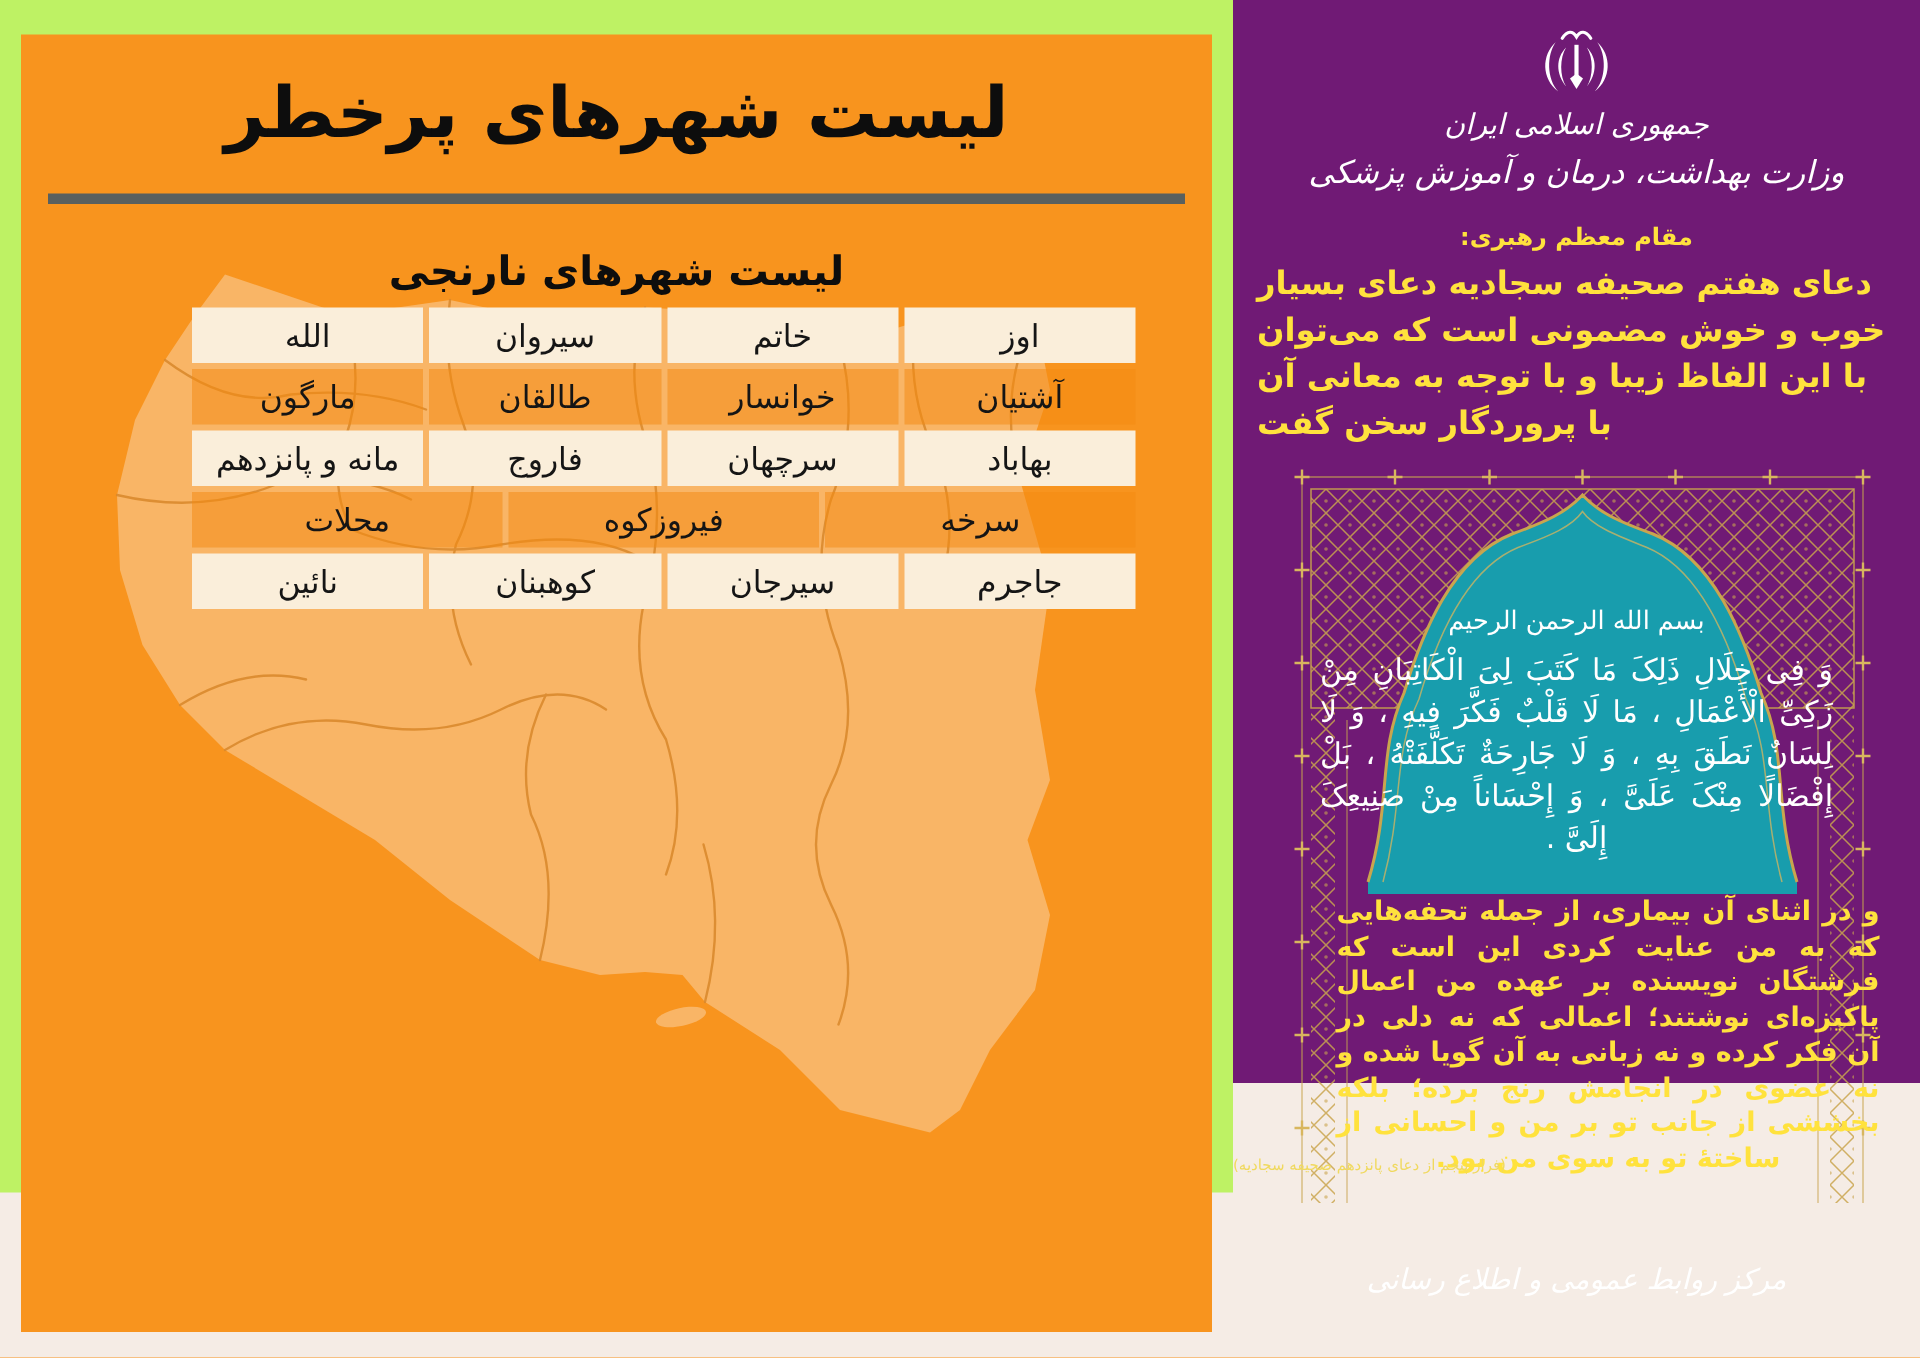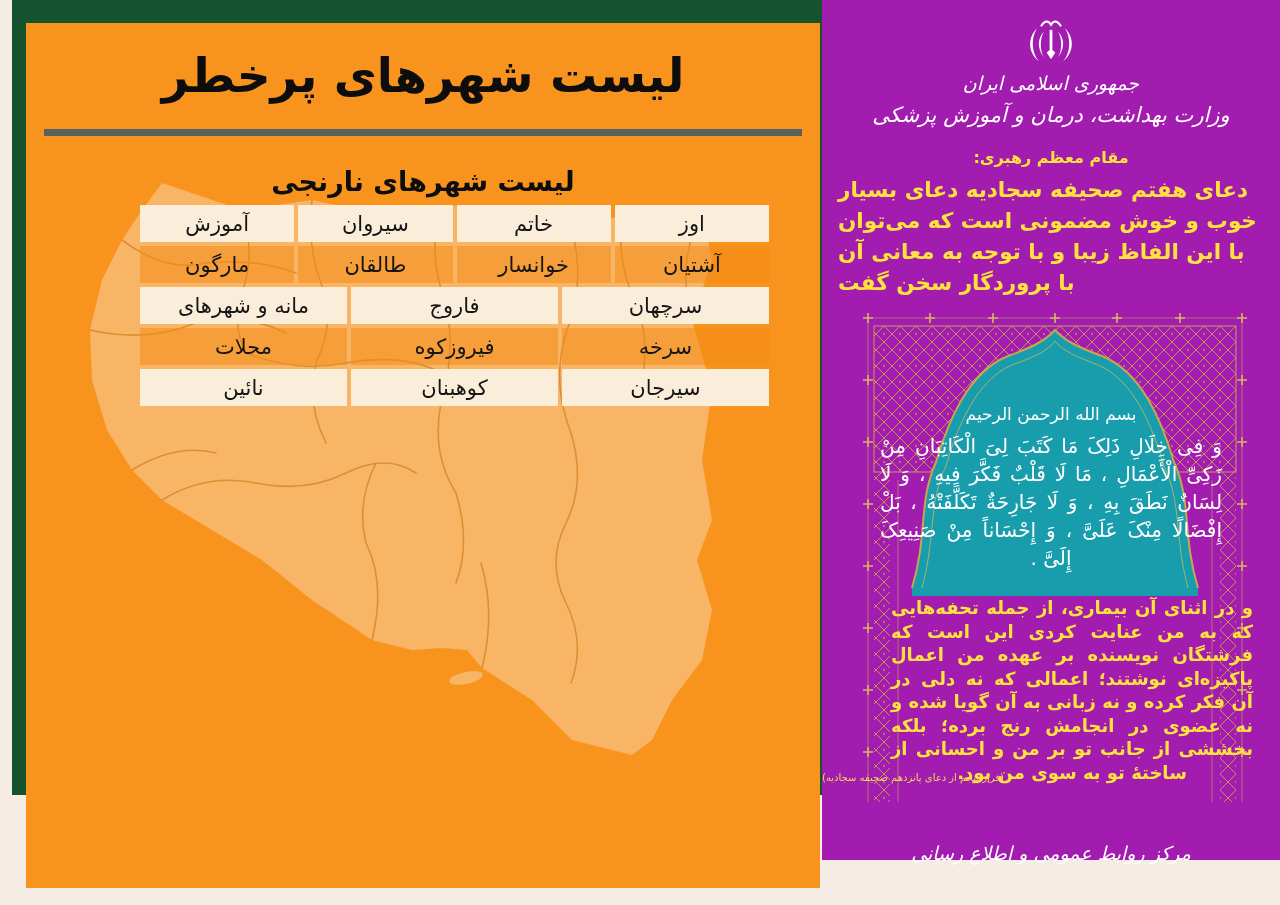--- a/index.html
+++ b/index.html
@@ -1,39 +1,39 @@
 <!DOCTYPE html>
 <html lang="fa" dir="rtl"><head>
 <meta charset="utf-8">
 <style>
   html,body{margin:0;padding:0;}
   body{width:1280px;height:905px;overflow:hidden;background:#f5ece5;
        font-family:"DejaVu Sans",sans-serif;}
   .stage{position:relative;width:1280px;height:905px;}
 
   
-  .left-page{position:absolute;left:0;top:0;width:822px;height:795px;background:#14532d;margin-left:12px;}
+  .left-page{position:absolute;left:0;top:0;width:822px;height:795px;background:#bef264;}
   .orange-panel{position:absolute;left:14px;top:23px;width:794px;height:865px;
                 background:#f8941e;overflow:hidden;}
   .map-svg{position:absolute;left:0;top:0;width:794px;height:865px;z-index:1;pointer-events:none;}
   .op-title{position:absolute;left:0;top:25px;width:100%;text-align:center;z-index:2;
             font-size:47px;font-weight:900;color:#0d0d0d;letter-spacing:-1px;}
   .op-divider{position:absolute;left:18px;top:106px;width:758px;height:7px;background:#59605f;z-index:2;}
   .op-subtitle{position:absolute;left:0;top:143px;width:100%;text-align:center;z-index:2;
                font-size:27px;font-weight:900;color:#0d0d0d;}
   .city-table{position:absolute;left:114px;top:182px;width:629px;z-index:2;
               display:flex;flex-direction:column;gap:4px;}
   .trow{display:flex;flex-direction:row;gap:4px;direction:rtl;height:37px;}
   .tcell{flex:1;display:flex;align-items:center;justify-content:center;
          font-size:21px;color:#151515;}
   .trow.cream .tcell{background:#faeeda;}
   .trow.tinted .tcell{background:rgba(243,138,18,0.52);}
 
   
-  .right-page{position:absolute;left:822px;top:0;width:458px;height:860px;background:#a21caf;}
+  .right-page{position:absolute;left:822px;top:0;width:458px;height:722px;background:#701a75;}
   .emblem-svg{position:absolute;left:203px;top:17px;width:52px;height:50px;}
   .gov-line1{position:absolute;left:0;top:72px;width:100%;text-align:center;
              color:#ffffff;font-size:19px;font-style:italic;}
   .gov-line2{position:absolute;left:0;top:103px;width:100%;text-align:center;
              color:#ffffff;font-size:21px;font-style:italic;}
   .leader-label{position:absolute;left:0;top:148px;width:100%;text-align:center;
                 color:#ffe23d;font-size:16px;font-weight:bold;}
   .leader-quote{position:absolute;left:16px;top:174px;width:426px;text-align:left;
                 color:#ffe23d;font-size:21.5px;font-weight:bold;line-height:31px;}
   .frame-svg{position:absolute;left:38px;top:310px;width:390px;height:500px;pointer-events:none;}
@@ -83,39 +83,41 @@
 
       <div class="op-title">لیست شهرهای پرخطر</div>
       <div class="op-divider"></div>
       <div class="op-subtitle">لیست شهرهای نارنجی</div>
 
       <div class="city-table">
           <div class="trow cream">
             <div class="tcell">اوز</div>
             <div class="tcell">خاتم</div>
             <div class="tcell">سیروان</div>
-            <div class="tcell">آموزش</div>
+            <div class="tcell">الله</div>
           </div>
           <div class="trow tinted">
             <div class="tcell">آشتیان</div>
             <div class="tcell">خوانسار</div>
             <div class="tcell">طالقان</div>
             <div class="tcell">مارگون</div>
           </div>
           <div class="trow cream">
+            <div class="tcell">بهاباد</div>
             <div class="tcell">سرچهان</div>
             <div class="tcell">فاروج</div>
-            <div class="tcell">مانه و شهرهای</div>
+            <div class="tcell">مانه و پانزدهم</div>
           </div>
           <div class="trow tinted">
             <div class="tcell">سرخه</div>
             <div class="tcell">فیروزکوه</div>
             <div class="tcell">محلات</div>
           </div>
           <div class="trow cream">
+            <div class="tcell">جاجرم</div>
             <div class="tcell">سیرجان</div>
             <div class="tcell">کوهبنان</div>
             <div class="tcell">نائین</div>
           </div>
         </div>
     </div>
   </div>
 
   <div class="right-page">
 

